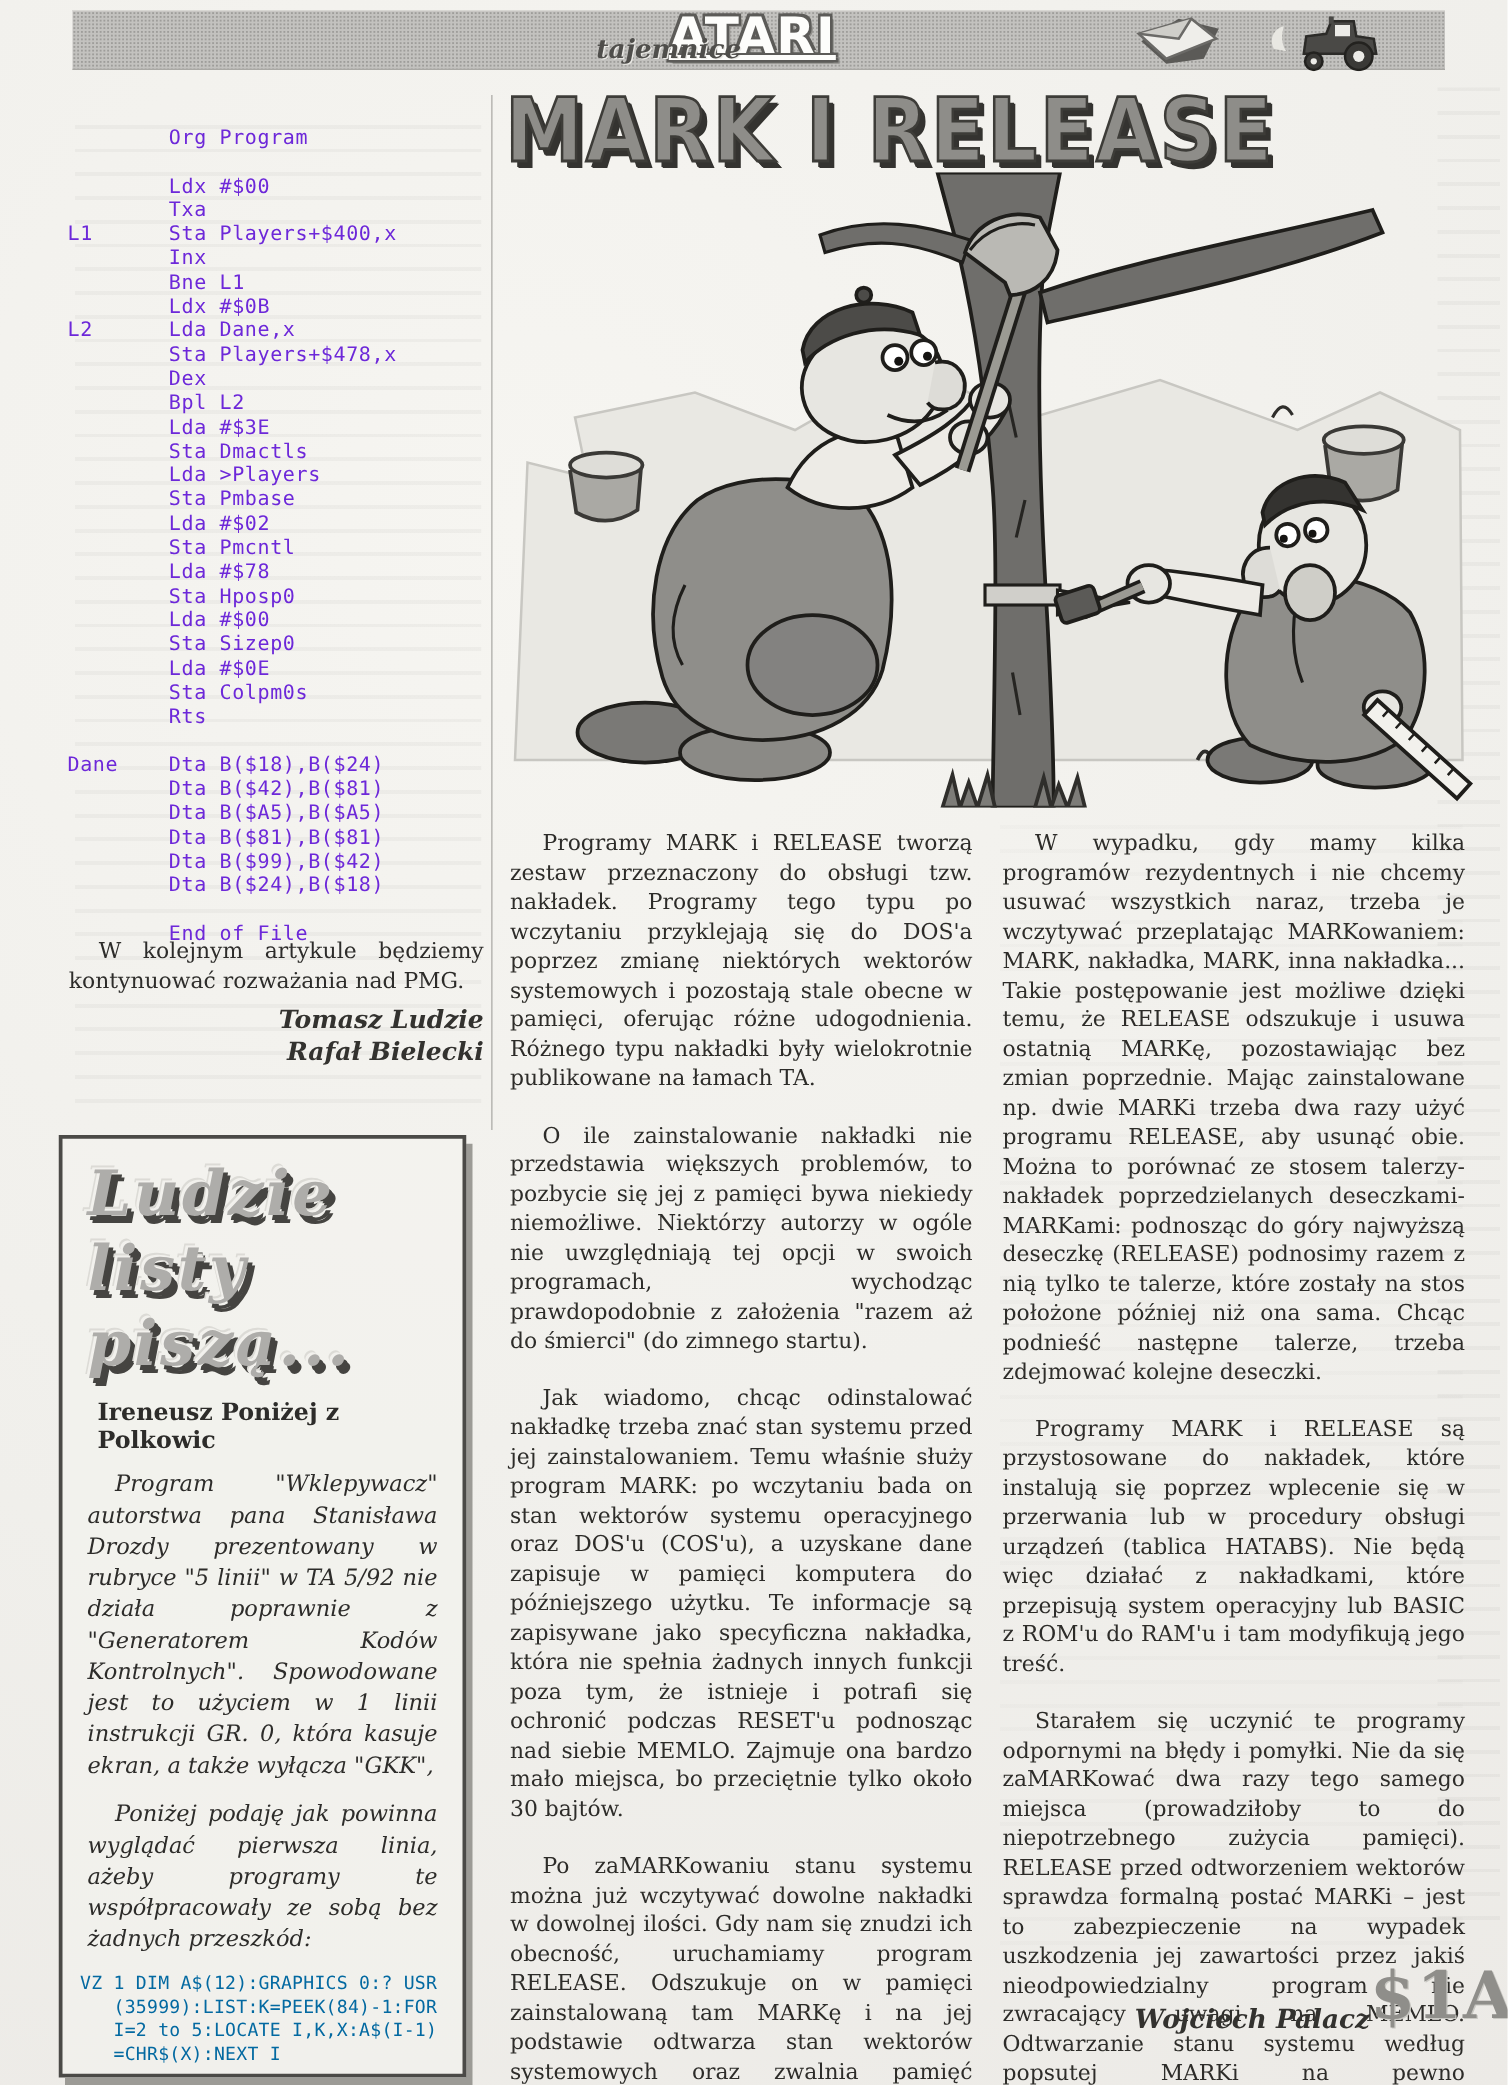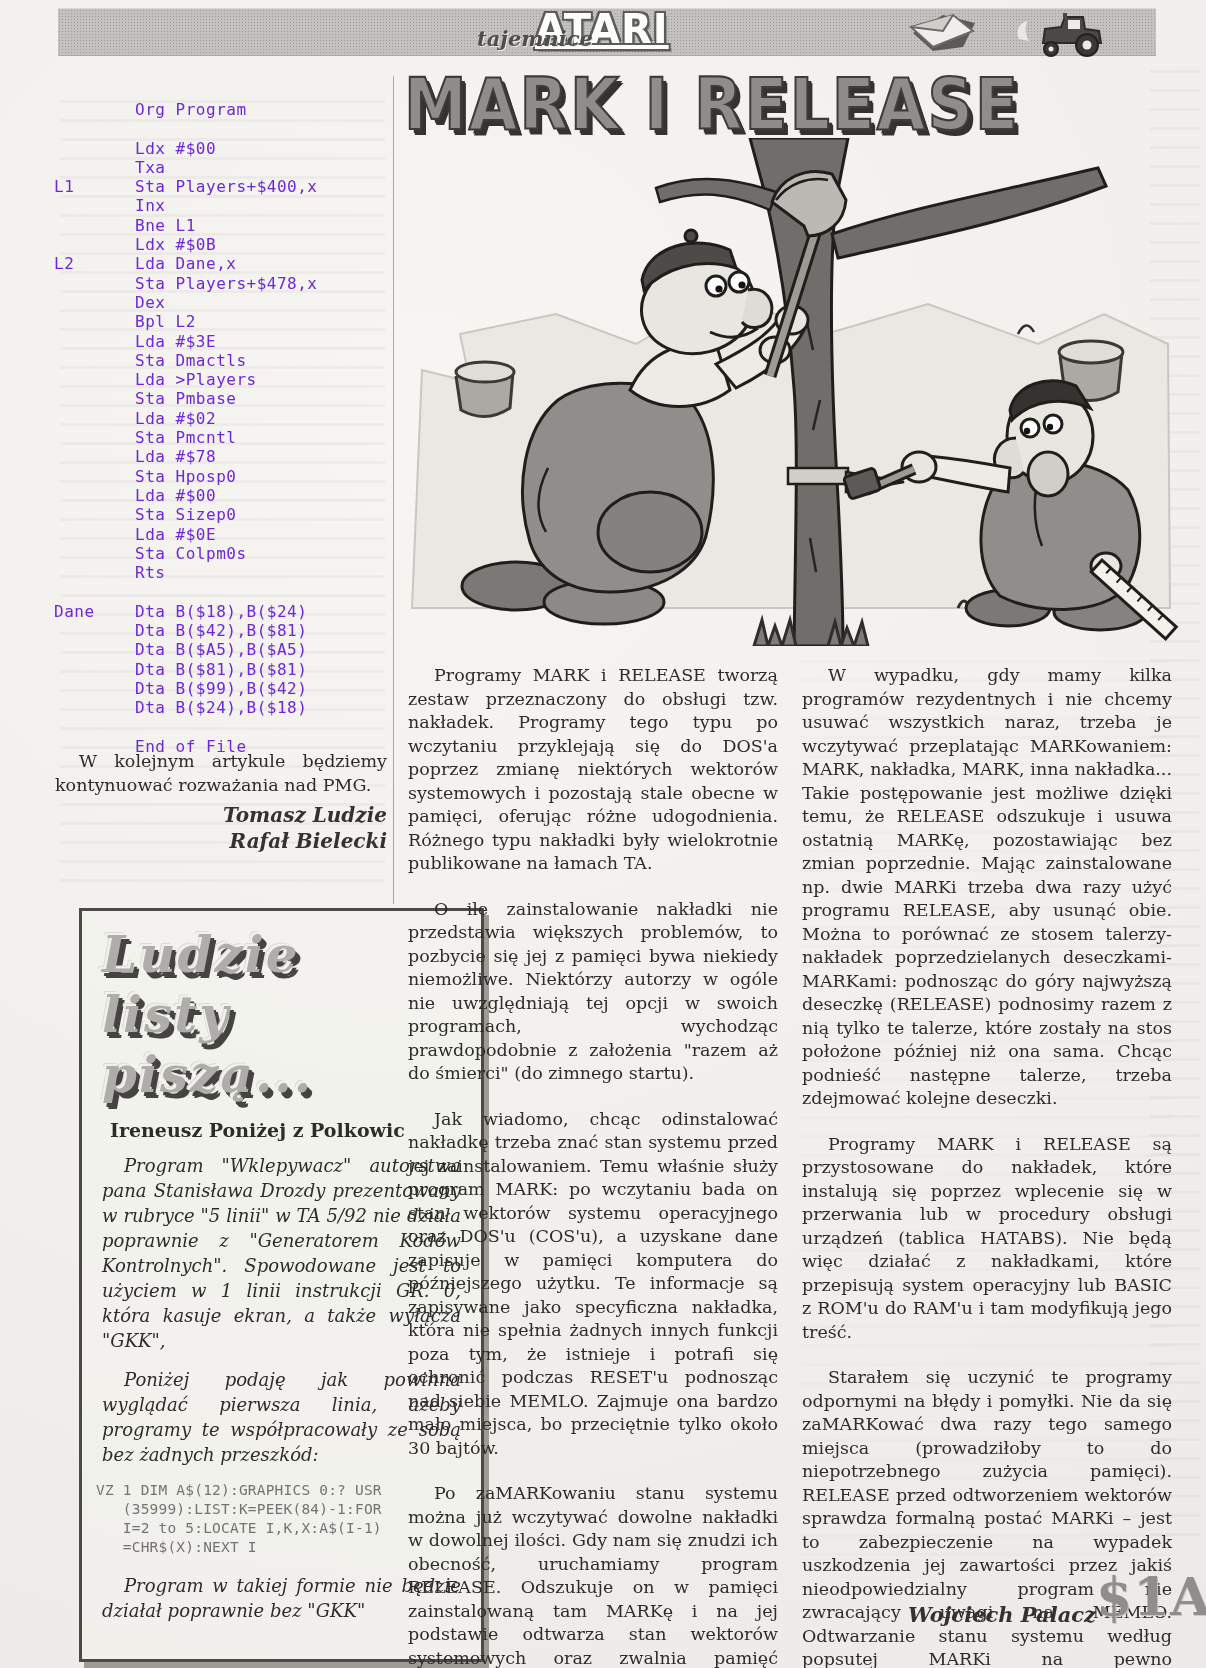--- a/index.html
+++ b/index.html
@@ -48,38 +48,38 @@
   .continuation{
     position:absolute;left:55px;top:750px;width:332px;
     font-size:17.5px;line-height:23.5px;text-align:justify;text-indent:24px;
   }
   .authors{
     position:absolute;left:55px;top:802px;width:332px;text-align:right;
     font-style:italic;font-weight:bold;font-size:20px;line-height:26px;color:#33322f;
   }
   
   .letter-box{
-    position:absolute;left:47px;top:908px;width:405px;height:754px;box-sizing:border-box;
+    position:absolute;left:47px;top:908px;width:326px;height:754px;box-sizing:border-box;
     border:3px solid #4b4a47;box-shadow:5px 7px 0 #9c9b96;
-    padding:14px 20px 10px 20px;background:rgba(244,243,239,0.6);margin-left:32px;
+    padding:14px 20px 10px 20px;background:rgba(244,243,239,0.6);
   }
   .letters-title{
     font-family:"DejaVu Serif", serif;font-style:italic;font-weight:bold;
     font-size:50px;line-height:60px;color:#aeadaa;letter-spacing:2px;
     text-shadow:-2px -2px 0 #f2f1ed, -3px -3px 0 #dcdbd6, 3px 4px 0 #454441, 5px 6px 0 #454441;
     margin-bottom:14px;
   }
   .letter-sender{font-weight:bold;font-size:19px;margin:10px 0 12px 8px;}
   .letter-p{
     font-style:italic;font-size:18px;line-height:25px;text-align:justify;text-indent:22px;
     margin:0 0 14px 0;
   }
   .basic{
     font-family:"DejaVu Sans Mono", monospace;font-size:14.5px;line-height:19px;
-    white-space:pre;color:#737373;margin:10px 0 16px -6px;letter-spacing:.2px;
+    white-space:pre;color:#0369a1;margin:10px 0 16px -6px;letter-spacing:.2px;
   }
   
   .article-title{
     position:absolute;left:404px;top:64px;width:780px;white-space:nowrap;
     font-family:"DejaVu Sans", sans-serif;font-weight:bold;font-size:63px;letter-spacing:2px;
     transform:scaleY(1.12);transform-origin:left top;
     color:#8e8d89;-webkit-text-stroke:2px #3d3c38;
     text-shadow:4px 4px 0 #343330, 5px 5px 0 #343330;
   }
   .illustration{position:absolute;left:398px;top:138px;width:784px;height:508px;}

